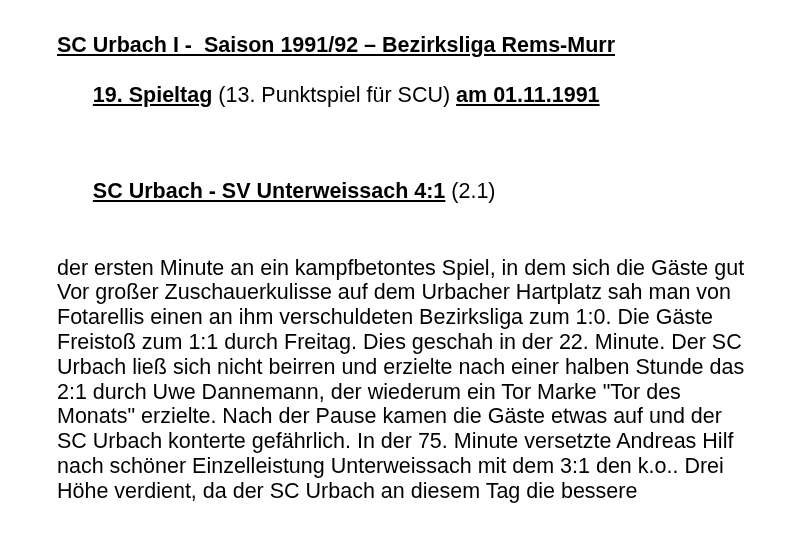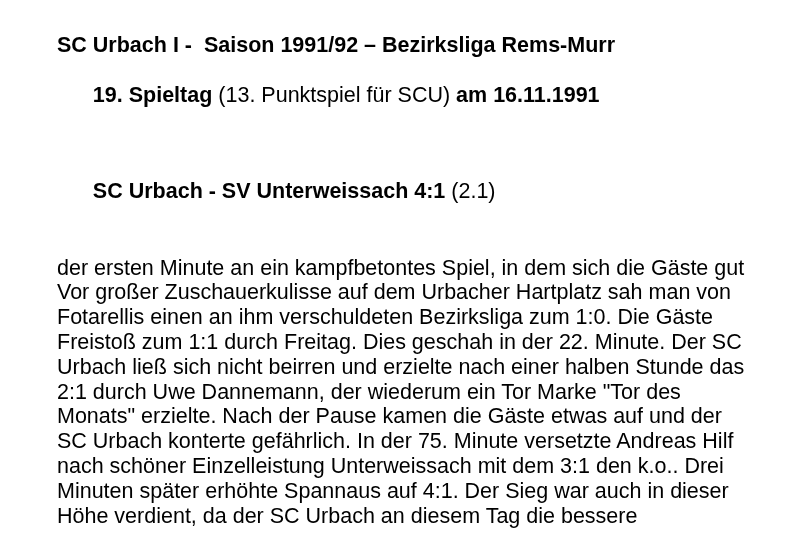--- a/index.html
+++ b/index.html
@@ -18,54 +18,54 @@
     line-height: 24.8px;
     color: #000000;
     box-sizing: border-box;
     padding: 33px 30px 0 57px;
   }
   .line {
     white-space: pre;
   }
   .bold {
     font-weight: 700;
+    text-decoration: underline;
   }
   .match-block {
     margin-top: 22px;
   }
   .report-block {
     margin-top: 27px;
   }
 </style>
 </head>
 <body>
 
 <div class="page">
 
   <div class="header-block">
     <div class="line bold">SC Urbach I -  Saison 1991/92 – Bezirksliga Rems-Murr</div>
     <div class="line">
-      <span class="bold">19. Spieltag</span><span> (13. Punktspiel für SCU) </span><span class="bold">am 16.11.1991</span>
+      <span class="bold">19. Spieltag</span><span> (13. Punktspiel für SCU) </span><span class="bold">am 01.11.1991</span>
     </div>
   </div>
 
   <div class="match-block">
     <div class="line">
       <span class="bold">SC Urbach - SV Unterweissach 4:1</span><span> (2.1)</span>
     </div>
   </div>
 
   <div class="report-block">
     <div class="line">der ersten Minute an ein kampfbetontes Spiel, in dem sich die Gäste gut</div>
     <div class="line">Vor großer Zuschauerkulisse auf dem Urbacher Hartplatz sah man von</div>
     <div class="line">Fotarellis einen an ihm verschuldeten Bezirksliga zum 1:0. Die Gäste</div>
     <div class="line">Freistoß zum 1:1 durch Freitag. Dies geschah in der 22. Minute. Der SC</div>
     <div class="line">Urbach ließ sich nicht beirren und erzielte nach einer halben Stunde das</div>
     <div class="line">2:1 durch Uwe Dannemann, der wiederum ein Tor Marke "Tor des</div>
     <div class="line">Monats" erzielte. Nach der Pause kamen die Gäste etwas auf und der</div>
     <div class="line">SC Urbach konterte gefährlich. In der 75. Minute versetzte Andreas Hilf</div>
     <div class="line">nach schöner Einzelleistung Unterweissach mit dem 3:1 den k.o.. Drei</div>
-    <div class="line">Minuten später erhöhte Spannaus auf 4:1. Der Sieg war auch in dieser</div>
     <div class="line">Höhe verdient, da der SC Urbach an diesem Tag die bessere</div>
 
   </div>
 
 </div>
 
 </body></html>

